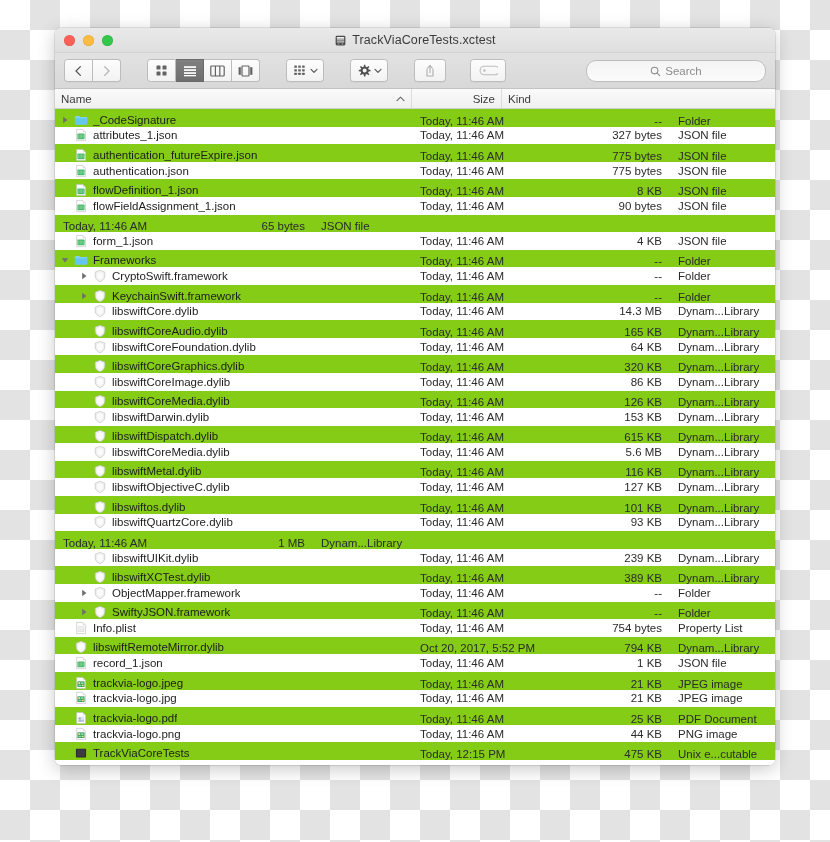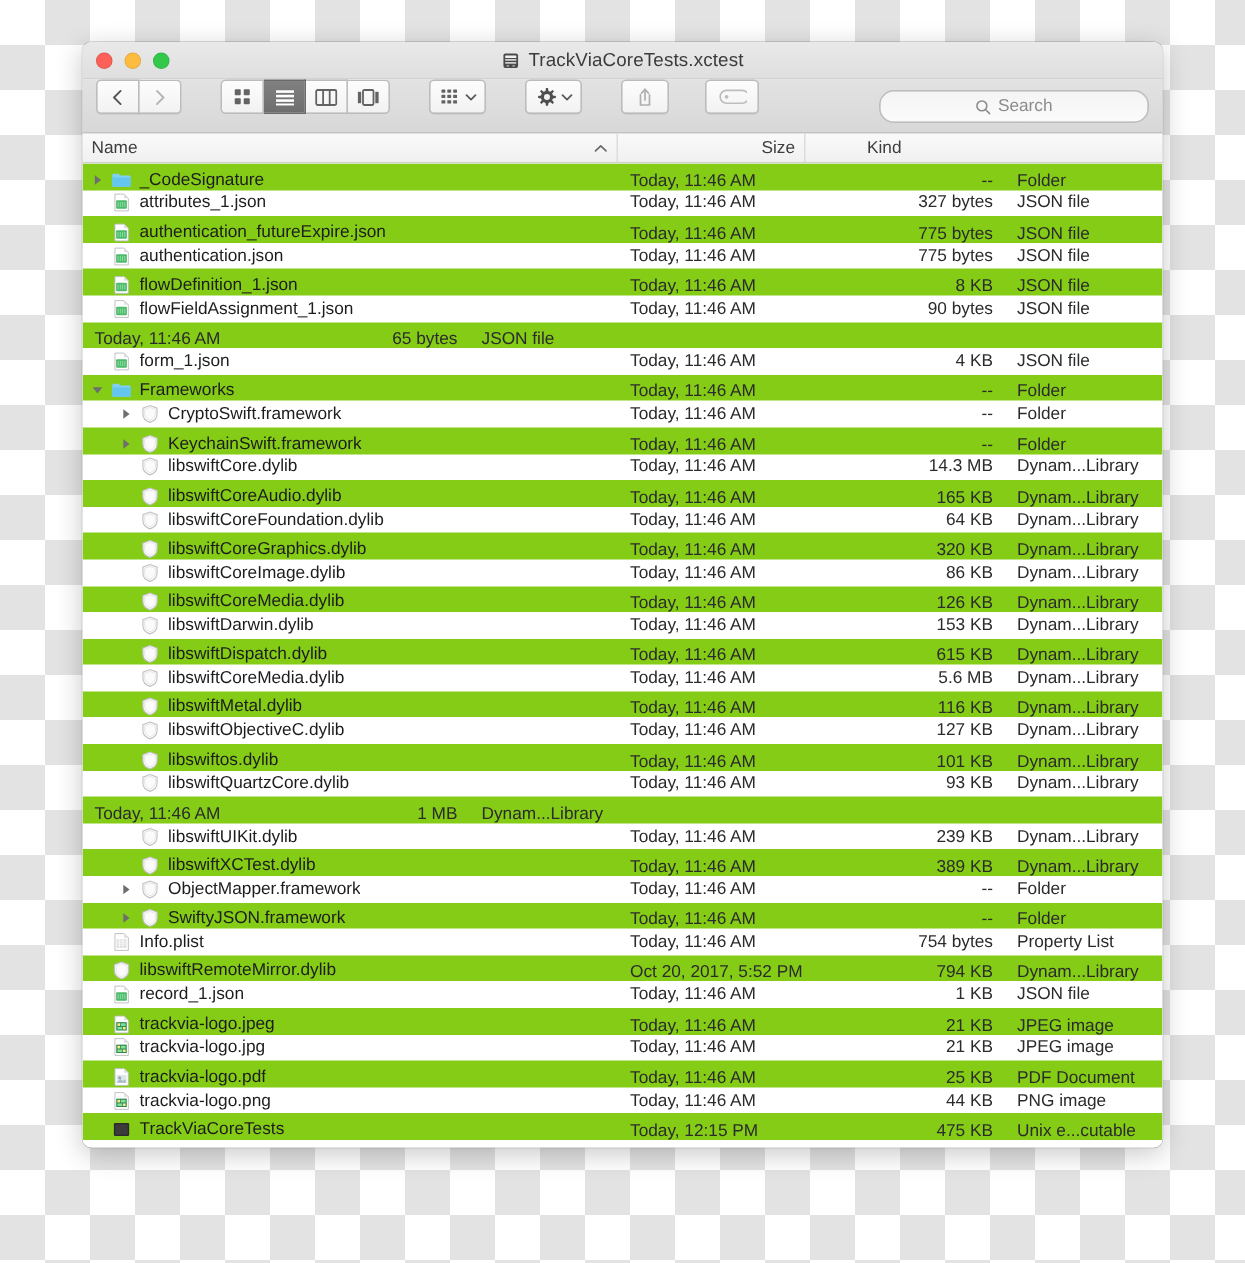--- a/index.html
+++ b/index.html
@@ -75,21 +75,21 @@
     color: #3b3b3b;
     letter-spacing: 0.1px;
   }
 
   
   .toolbar {
     height: 35px;
     background: linear-gradient(to bottom, #e2e2e2, #d8d8d8);
     border-bottom: 0.5px solid #c3c3c3;
     display: flex;
-    align-items: flex-start;
+    align-items: center;
     padding: 0 9px;
     gap: 21px;
     flex: 0 0 auto;
     position: relative;
   }
   .tb-btn {
     background: linear-gradient(to bottom, #fdfdfd, #f2f2f2);
     border: 0.5px solid #bcbcbc;
     border-radius: 3.5px;
     height: 21px;
@@ -143,21 +143,20 @@
   
   .col-head {
     height: 19px;
     background: linear-gradient(to bottom, #fafafa, #f0f0f0);
     border-bottom: 0.5px solid #cfcfcf;
     display: flex;
     align-items: stretch;
     flex: 0 0 auto;
     font-size: 11.5px;
     color: #3d3d3d;
-    gap: 35px;
   }
   .ch {
     display: flex;
     align-items: center;
     border-right: 0.5px solid #dcdcdc;
     padding: 0 6px;
     box-sizing: border-box;
     position: relative;
   }
   .ch.c-name { width: 357px; }

